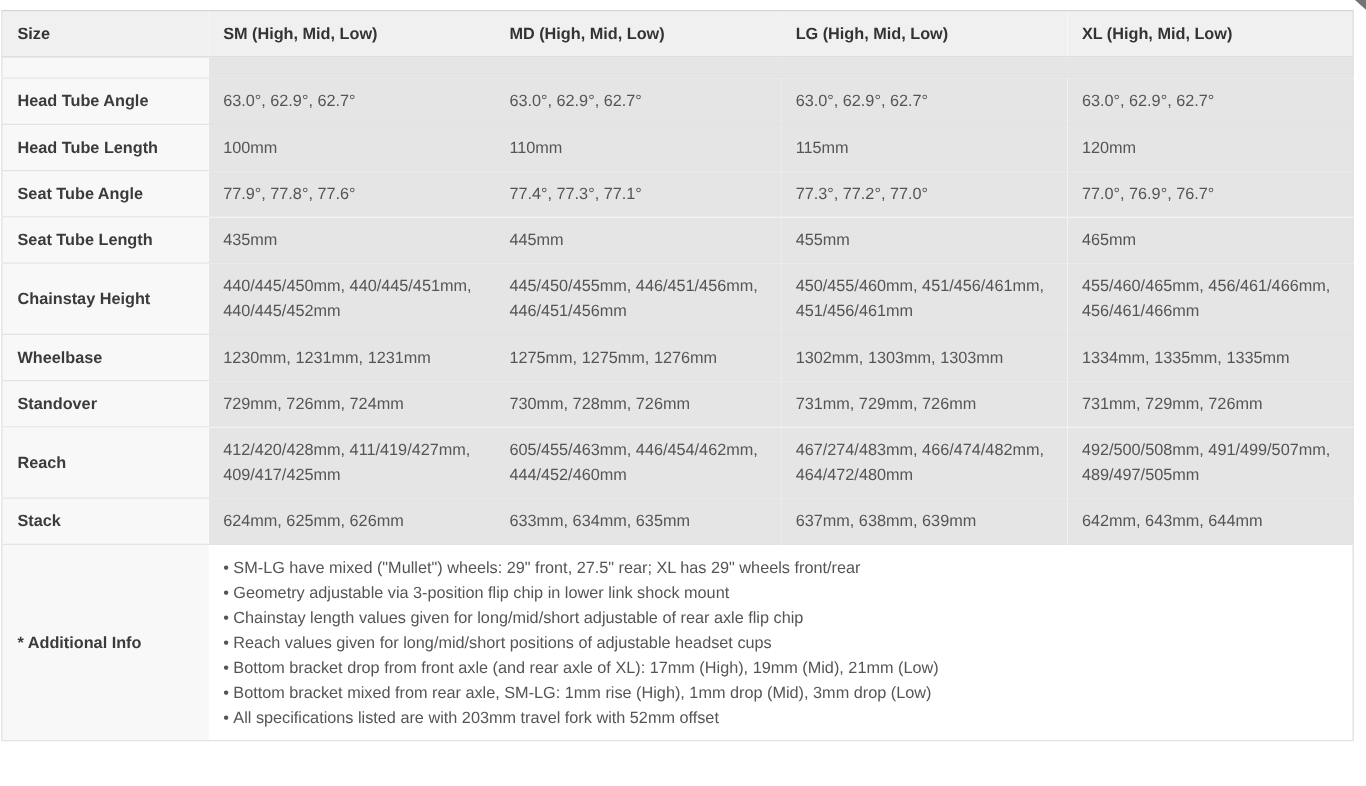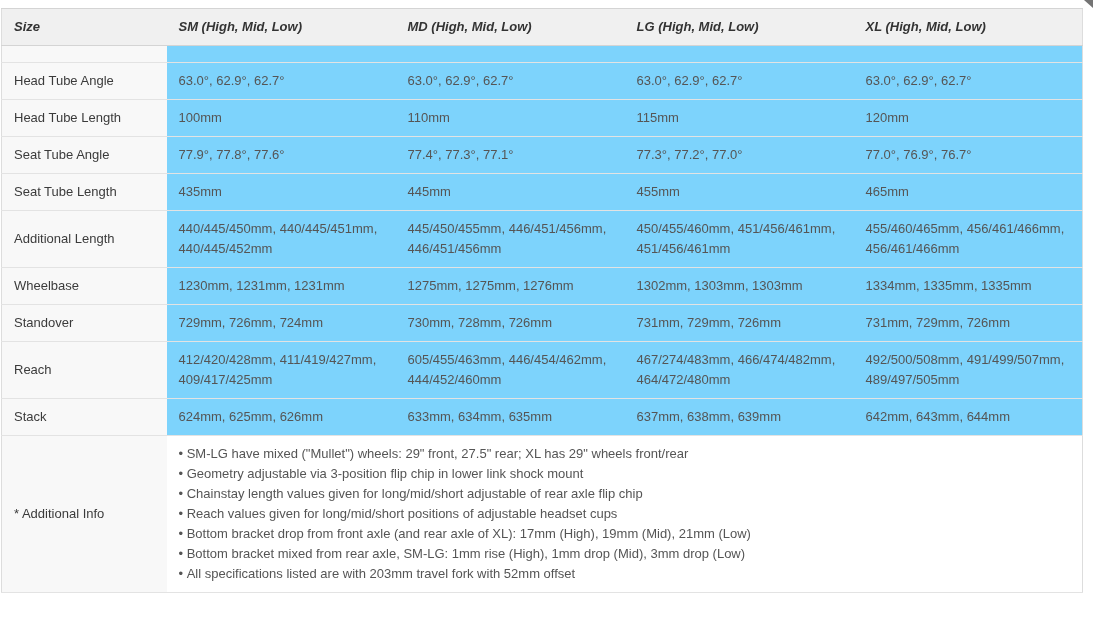--- a/index.html
+++ b/index.html
@@ -9,24 +9,24 @@
   html,body{margin:0;padding:0;background:#ffffff;}
   body{font-family:"Liberation Sans","DejaVu Sans",sans-serif;}
   .page{position:relative;width:1093px;height:629px;overflow:hidden;background:#fff;}
   table.geo{border-collapse:collapse;table-layout:fixed;width:1082px;margin:8px 0 0 1px;
     border-left:1px solid #dddddd;border-right:1px solid #dddddd;border-bottom:1px solid var(--border);}
   col.c-label{width:165px;}
   col.c-size{width:229px;}
   th,td{font-size:13px;line-height:20px;text-align:left;vertical-align:middle;
     padding:8px 12px;box-sizing:content-box;overflow:hidden;}
   thead th{background:var(--header-bg);color:#333333;font-weight:bold;
-    border-top:1px solid var(--header-border);border-bottom:1px solid var(--header-border);font-style:italic;}
+    border-top:1px solid var(--header-border);border-bottom:1px solid var(--header-border);}
   tbody tr{border-bottom:1px solid var(--border);}
-  td.label-cell{background:var(--label-bg);font-weight:normal;color:var(--label-text);}
-  td.value-cell{color:var(--value-text);background:#7dd3fc;}
+  td.label-cell{background:var(--label-bg);font-weight:bold;color:var(--label-text);}
+  td.value-cell{color:var(--value-text);background:#e5e5e5;}
   tr.spacer td{padding:0;height:16px;}
   td.info-cell{color:var(--value-text);background:#ffffff;padding:8px 12px;}
   ul.info-list{list-style:none;margin:0;padding:0;}
   ul.info-list li{line-height:20px;}
   ul.info-list li::before{content:"\2022\00a0";color:var(--value-text);}
   .corner-artifact{position:absolute;top:0;right:0;width:0;height:0;
     border-top:8px solid rgba(70,70,70,.75);border-left:9px solid transparent;}
 </style>
 </head>
 <body>
@@ -78,21 +78,21 @@
           <td class="value-cell">77.0°, 76.9°, 76.7°</td>
         </tr>
         <tr>
           <td class="label-cell">Seat Tube Length</td>
           <td class="value-cell">435mm</td>
           <td class="value-cell">445mm</td>
           <td class="value-cell">455mm</td>
           <td class="value-cell">465mm</td>
         </tr>
         <tr>
-          <td class="label-cell">Additional Length</td>
+          <td class="label-cell">Chainstay Height</td>
           <td class="value-cell">440/445/450mm, 440/445/451mm, 440/445/452mm</td>
           <td class="value-cell">445/450/455mm, 446/451/456mm, 446/451/456mm</td>
           <td class="value-cell">450/455/460mm, 451/456/461mm, 451/456/461mm</td>
           <td class="value-cell">455/460/465mm, 456/461/466mm, 456/461/466mm</td>
         </tr>
         <tr>
           <td class="label-cell">Wheelbase</td>
           <td class="value-cell">1230mm, 1231mm, 1231mm</td>
           <td class="value-cell">1275mm, 1275mm, 1276mm</td>
           <td class="value-cell">1302mm, 1303mm, 1303mm</td>

